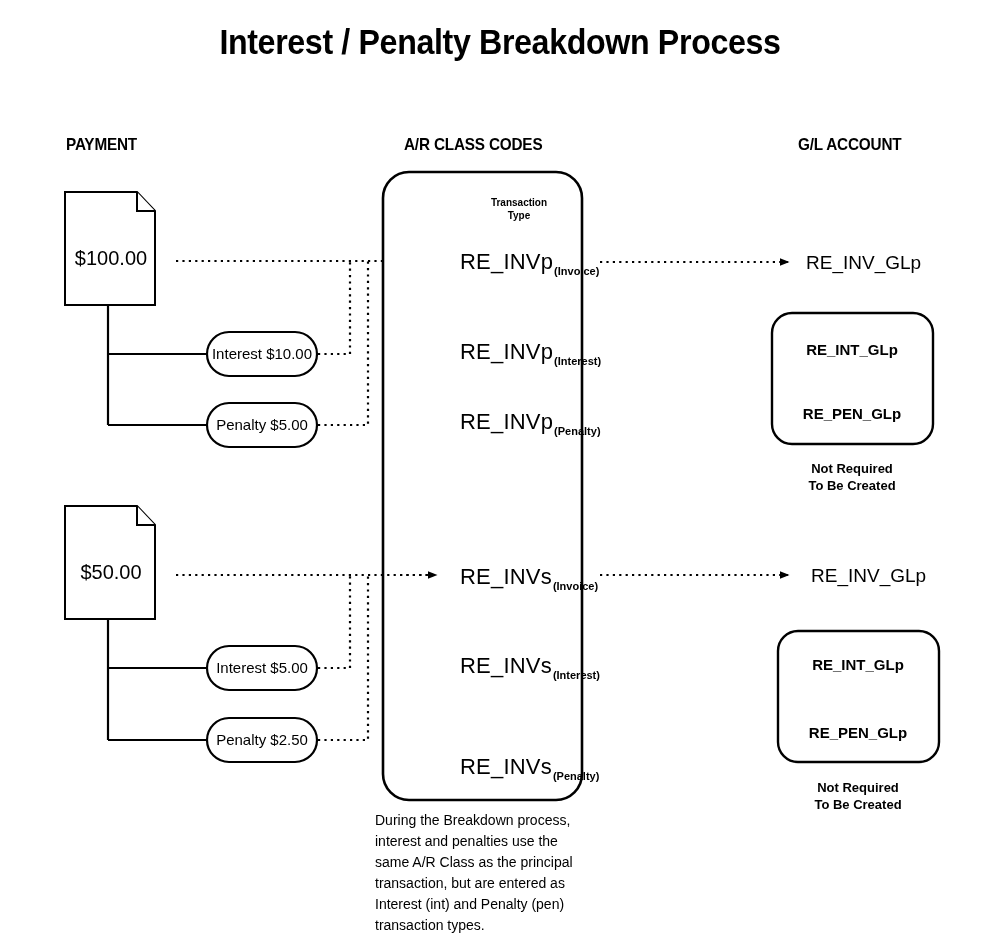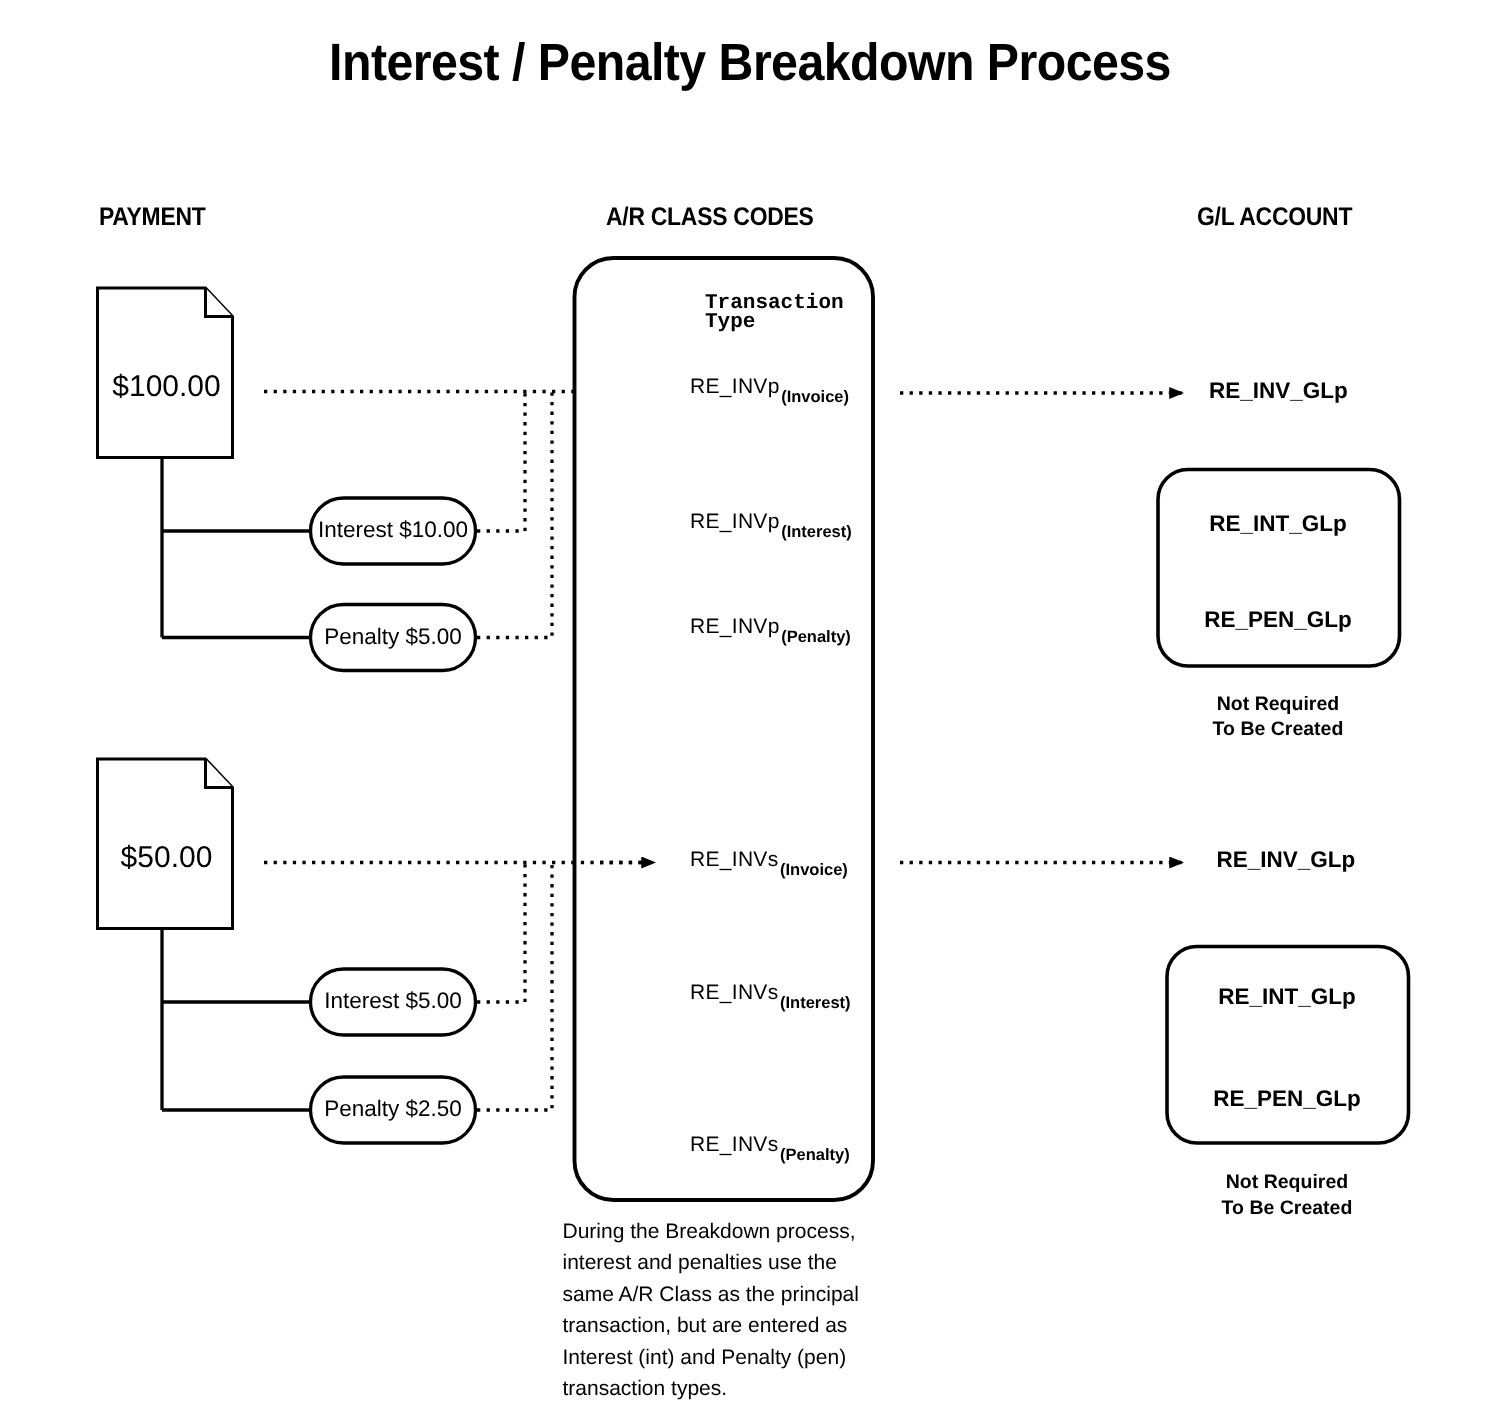--- a/index.html
+++ b/index.html
@@ -69,48 +69,48 @@
     text-align: center;
     font-size: 15px;
     font-family: "Liberation Sans", sans-serif;
     white-space: nowrap;
   }
   .txn-type-head {
     position: absolute;
     left: 470px;
     top: 196px;
     width: 98px;
-    text-align: left;
-    font-weight: bold;
-    font-size: 14px;
+    text-align: center;
+    font-weight: bold;
+    font-size: 10px;
     line-height: 13px;
-    font-family: Liberation Mono, monospace;
+    font-family: Liberation Sans, sans-serif;
   }
   .ar-row {
     position: absolute;
     white-space: nowrap;
   }
   .ar-code {
-    font-size: 14px;
+    font-size: 22px;
     font-family: "Liberation Sans", sans-serif;
     letter-spacing: 0.2px;
     margin-top: 32px;
   }
   .ar-sub {
     font-size: 11px;
     font-weight: bold;
     font-family: "Liberation Sans", sans-serif;
     position: relative;
     top: 6px;
     left: 1px;
   }
   .gl-label {
     position: absolute;
-    font-weight: bold;
-    font-size: 15px;
+    font-weight: normal;
+    font-size: 19px;
     font-family: "Liberation Sans", sans-serif;
     white-space: nowrap;
   }
   .gl-box-label {
     position: absolute;
     width: 160px;
     text-align: center;
     font-weight: bold;
     font-size: 15px;
     font-family: "Liberation Sans", sans-serif;

